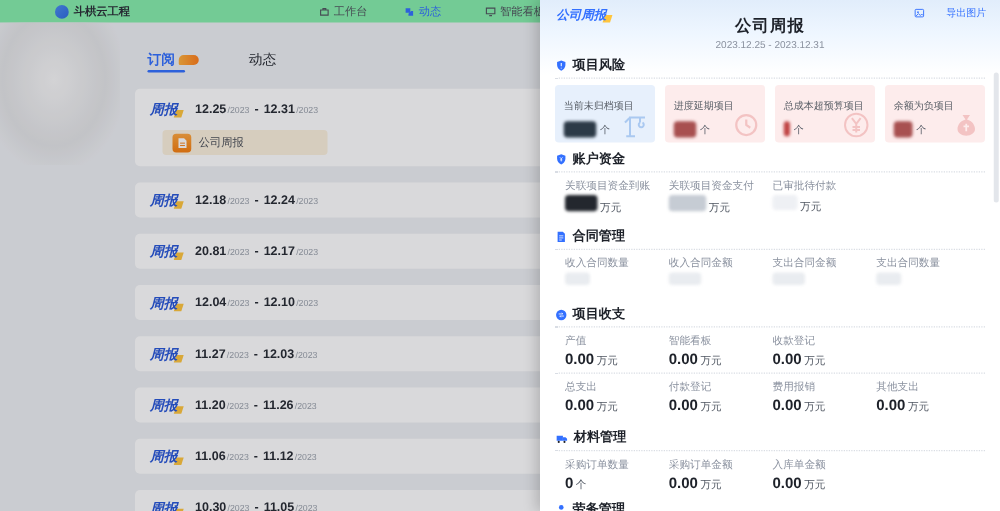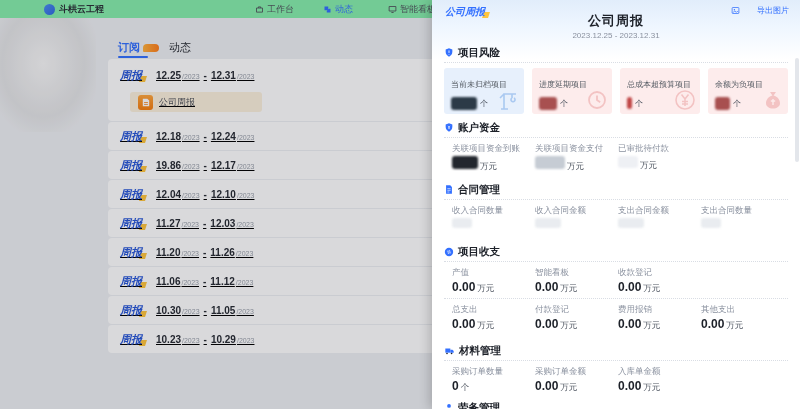--- a/index.html
+++ b/index.html
@@ -14,28 +14,28 @@
   .nav-item{position:absolute;top:0;height:18px;display:flex;align-items:center;gap:3px;
             font-size:9px;color:#51565e;cursor:pointer;}
   .nav-item.active{color:#3370ff;}
   .nav-badge{width:15px;height:8px;border-radius:4px;background:linear-gradient(90deg,#ffa12e,#ff7d1a);margin-left:1px;}
 
   .photo-blob{position:absolute;left:0;top:18px;width:96px;height:114px;z-index:1;
      background:radial-gradient(ellipse at 45% 40%,#f8f8f8 0%,#e4e5e7 55%,rgba(230,231,233,0) 78%);}
 
   
   .feedcol{position:absolute;left:108px;top:34px;width:360px;z-index:2;}
-  .tabs{display:flex;align-items:center;gap:10px;padding:3px 2px 0 10px;height:21px;}
+  .tabs{display:flex;align-items:center;gap:40px;padding:3px 2px 0 10px;height:21px;}
   .tab{font-size:11px;color:#272b33;display:flex;align-items:center;gap:3px;position:relative;height:100%;cursor:pointer;}
   .tab.active{color:#3370ff;font-weight:bold;}
   .tab-underline{position:absolute;bottom:0;left:0;width:30px;height:2px;background:#3370ff;border-radius:1px;}
   .tab-badge{width:16px;height:8px;border-radius:4px 4px 4px 1px;background:linear-gradient(90deg,#ffb03a,#ff7d1a);}
 
-  .feed-card{background:#fff;border-radius:4px;height:28px;margin-top:1px;display:flex;align-items:center;
-             padding:0 12px;cursor:pointer;text-decoration:underline;}
+  .feed-card{background:#fff;border-radius:4px;height:28px;margin-top:13px;display:flex;align-items:center;
+             padding:0 12px;cursor:pointer;}
   .feed-card.tall{height:62px;flex-direction:column;align-items:stretch;justify-content:flex-start;padding:9px 12px;box-sizing:border-box;}
   .fc-row{display:flex;align-items:center;}
 
   .wb{font-size:11px;font-weight:bold;font-style:italic;color:#2857d8;position:relative;padding-right:4px;}
   .wb .txt{position:relative;z-index:1;}
   .wb .acc{position:absolute;right:0;bottom:1px;width:6px;height:6px;background:#ffc53d;transform:skewX(-18deg);z-index:0;}
   .dates{margin-left:10px;display:flex;align-items:baseline;}
   .dates .num{font-size:10px;font-weight:bold;color:#272b33;}
   .dates .yr{font-size:7px;color:#9aa1ab;font-style:normal;margin-left:1px;}
   .dates .sep{font-style:normal;font-size:10px;font-weight:bold;color:#272b33;margin:0 4px;}
@@ -158,21 +158,21 @@
       <span class="num">12.18</span>
         <span class="yr">/2023</span>
       <span class="sep">-</span>
       <span class="num">12.24</span>
         <span class="yr">/2023</span>
     </span>
   </div>
   <div class="feed-card">
     <span class="wb"><span class="acc"></span><span class="txt">周报</span></span>
     <span class="dates">
-      <span class="num">19.86</span>
+      <span class="num">20.81</span>
         <span class="yr">/2023</span>
       <span class="sep">-</span>
       <span class="num">12.17</span>
         <span class="yr">/2023</span>
     </span>
   </div>
   <div class="feed-card">
     <span class="wb"><span class="acc"></span><span class="txt">周报</span></span>
     <span class="dates">
       <span class="num">12.04</span>

